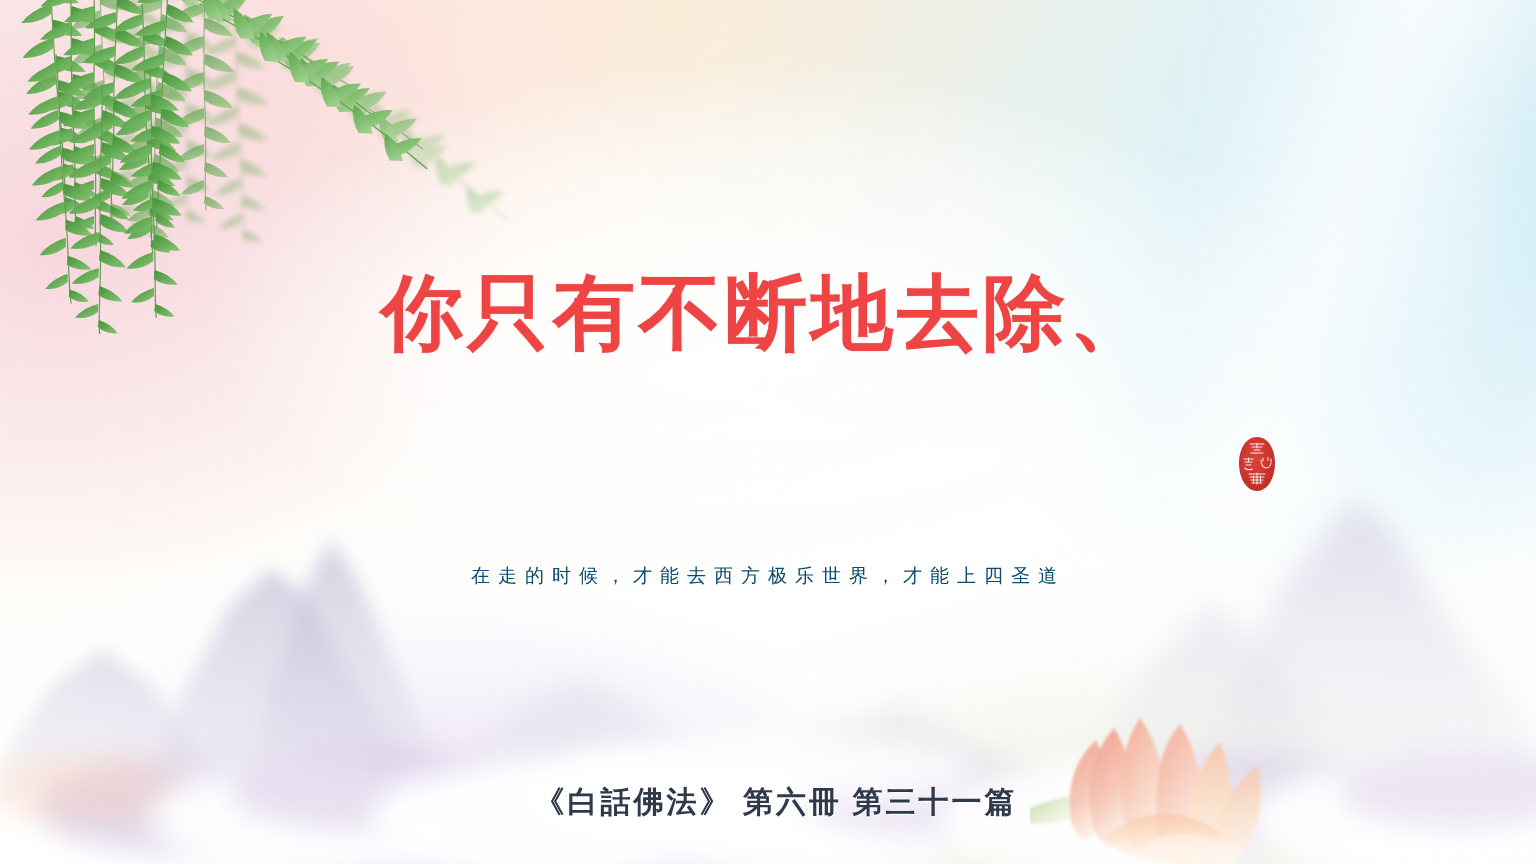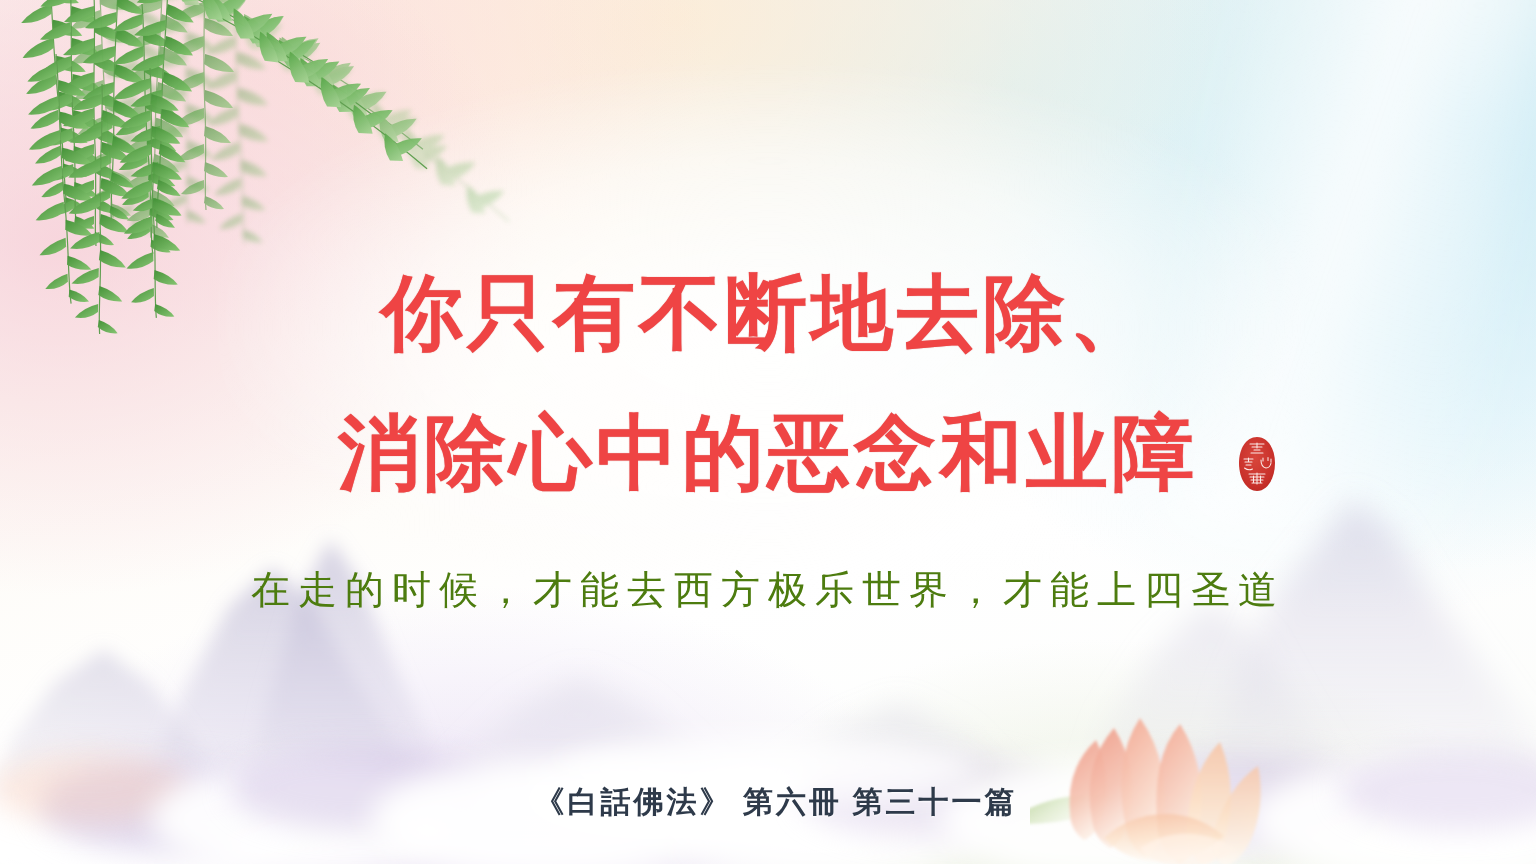--- a/index.html
+++ b/index.html
@@ -79,23 +79,23 @@
     position:absolute;
     left:1237px;top:436px;
     width:40px;height:56px;
   }
   .seal svg{display:block;width:100%;height:100%;}
 
   .subtitle{
     position:absolute;left:0;right:0;top:563px;
     text-align:center;
     font-family:"Liberation Serif","DejaVu Serif",serif;
-    font-size:39px;
+    font-size:19px;
     letter-spacing:8px;
-    color:#4d7c0f;
+    color:#0c4a6e;
     white-space:nowrap;
   }
 
   .citation{
     position:absolute;left:0;right:0;top:782px;
     text-align:center;
     font-family:"Liberation Serif","DejaVu Serif",serif;
     font-weight:bold;
     font-size:30px;
     letter-spacing:3px;
@@ -312,21 +312,20 @@
         <path d="M182 176 q 16 -50 46 -70 q 8 40 -8 76 q -12 22 -26 24 q -14 -10 -12 -30 z" fill="url(#pt3)" opacity=".82"></path>
 
         <path d="M74 178 q 26 -24 62 -24 q 32 0 58 22 q -28 24 -62 26 q -36 0 -58 -24 z" fill="url(#pt3)" opacity=".72"></path>
         <path d="M110 188 q 24 -16 52 -14 q 26 2 44 16 q -24 16 -52 16 q -30 0 -44 -18 z" fill="#fff4ea" opacity=".6"></path>
       </g>
     </svg>
   </div>
 
   <div class="headline" id="line1">你只有不断地去除、</div>
 
-  <div class="headline" id="line2">消除心中的恶念和业障</div>
 
   <div class="seal" title="慈爱心灵">
     <svg viewBox="0 0 40 56" xmlns="http://www.w3.org/2000/svg">
       <defs>
         <radialGradient id="sealg" cx="0.45" cy="0.38" r="0.75">
           <stop offset="0%" stop-color="#d8463c"></stop>
           <stop offset="70%" stop-color="#c8302a"></stop>
           <stop offset="100%" stop-color="#b3251f"></stop>
         </radialGradient>
       </defs>

